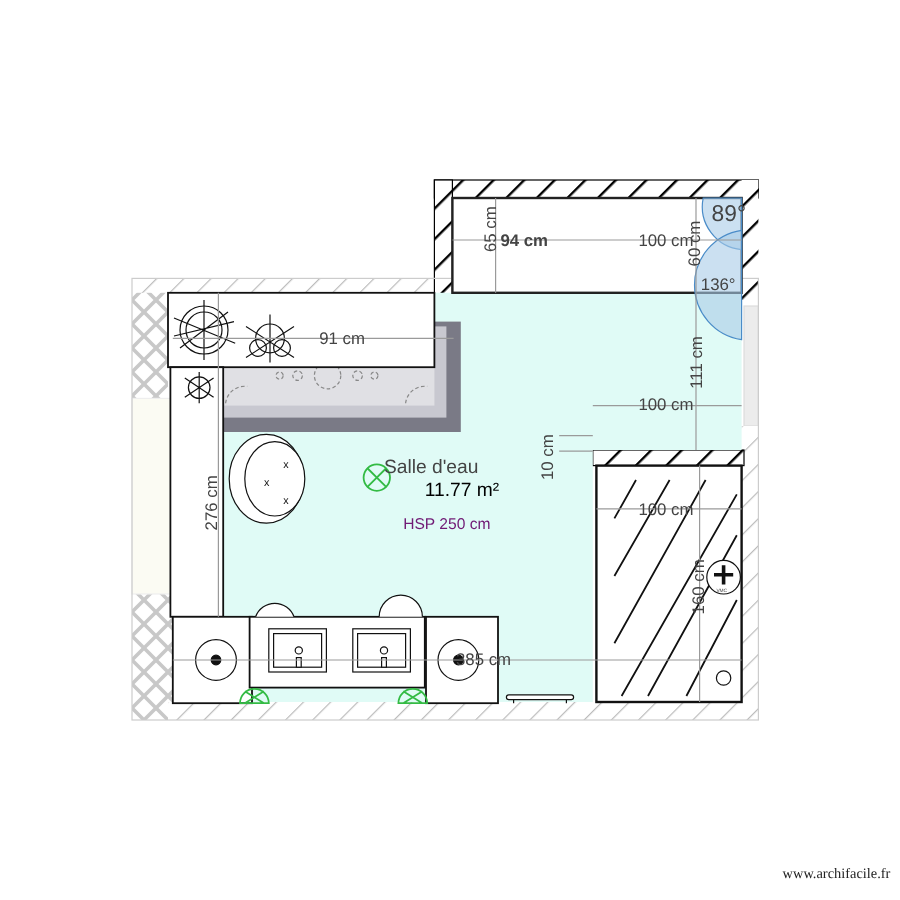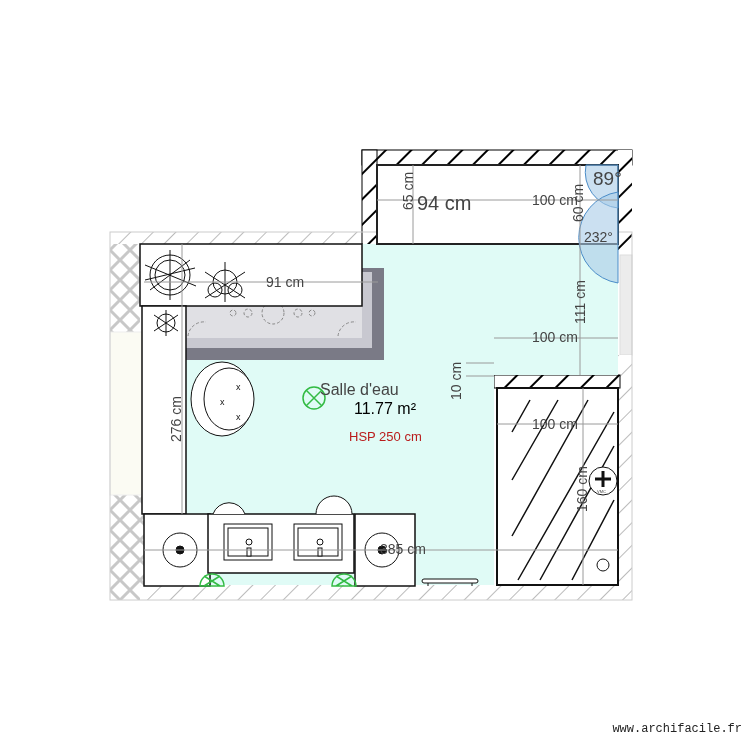--- a/index.html
+++ b/index.html
@@ -1,19 +1,19 @@
 <!DOCTYPE html>
 <html><head>
 <meta charset="utf-8">
 <style>
   html, body { margin:0; padding:0; background:#ffffff; }
   body { width:750px; height:750px; position:relative; overflow:hidden; font-family:"Liberation Sans", sans-serif; }
   #plan { position:absolute; left:0; top:0; width:750px; height:750px; }
   .lbl { position:absolute; font-family:"Liberation Sans", sans-serif; color:#444; white-space:nowrap; }
-  .watermark { position:absolute; right:8px; bottom:14px; font-family:Liberation Mono, monospace; font-size:12px; color:#222; }
+  .watermark { position:absolute; right:8px; bottom:14px; font-family:Liberation Serif, serif; font-size:12px; color:#222; }
 </style>
 </head>
 <body>
 
 <svg id="plan" viewBox="0 0 750 750" xmlns="http://www.w3.org/2000/svg">
   <defs>
     <pattern id="hatch" patternUnits="userSpaceOnUse" width="18" height="18" patternTransform="rotate(45)">
       <rect width="18" height="18" fill="#fff"></rect>
       <line x1="0" y1="0" x2="0" y2="18" stroke="#000" stroke-width="4"></line>
     </pattern>
@@ -152,34 +152,34 @@
     <line x1="497" y1="424" x2="618" y2="424"></line>
     <line x1="583" y1="388" x2="583" y2="585"></line>
     <line x1="144" y1="550" x2="618" y2="550"></line>
     <line x1="182" y1="244" x2="182" y2="514"></line>
     <line x1="144" y1="282" x2="378" y2="282"></line>
     <line x1="466" y1="363" x2="494" y2="363"></line>
     <line x1="466" y1="376" x2="494" y2="376"></line>
   </g>
 </svg>
 
-<span class="lbl" style="left:417px;top:192px;font-size:20px;">94 cm</span>
+<span class="lbl" style="left:417px;top:192px;font-size:14px;font-weight:bold;">94 cm</span>
 <span class="lbl" style="left:532px;top:192px;font-size:14px;">100 cm</span>
 <span class="lbl" style="left:400px;top:210px;font-size:14px;transform:rotate(-90deg);transform-origin:left top;">65 cm</span>
 <span class="lbl" style="left:570px;top:222px;font-size:14px;transform:rotate(-90deg);transform-origin:left top;">60 cm</span>
 <span class="lbl" style="left:593px;top:168px;font-size:19px;">89°</span>
-<span class="lbl" style="left:584px;top:229px;font-size:14px;">232°</span>
+<span class="lbl" style="left:584px;top:229px;font-size:14px;">136°</span>
 <span class="lbl" style="left:250px;top:274px;font-size:14px;margin-left:16px;">91 cm</span>
 <span class="lbl" style="left:572px;top:324px;font-size:14px;transform:rotate(-90deg);transform-origin:left top;">111 cm</span>
 <span class="lbl" style="left:532px;top:329px;font-size:14px;">100 cm</span>
 <span class="lbl" style="left:448px;top:400px;font-size:14px;transform:rotate(-90deg);transform-origin:left top;">10 cm</span>
 <span class="lbl" style="left:168px;top:442px;font-size:14px;transform:rotate(-90deg);transform-origin:left top;">276 cm</span>
 <span class="lbl" style="left:532px;top:416px;font-size:14px;">100 cm</span>
 <span class="lbl" style="left:574px;top:512px;font-size:14px;transform:rotate(-90deg);transform-origin:left top;">160 cm</span>
 <span class="lbl" style="left:358px;top:541px;font-size:14px;margin-left:22px;">385 cm</span>
 
 <span class="lbl" style="left:320px;top:381px;font-size:16px;color:#444;">Salle d'eau</span>
 <span class="lbl" style="left:354px;top:400px;font-size:16px;color:#000000;">11.77 m²</span>
-<span class="lbl" style="left:349px;top:429px;font-size:13px;color:#b91c1c;">HSP 250 cm</span>
+<span class="lbl" style="left:336px;top:429px;font-size:13px;color:#701a75;">HSP 250 cm</span>
 
 <span class="lbl" style="left:597px;top:489px;font-size:4px;">VMC</span>
 
 <span class="watermark">www.archifacile.fr</span>
 
 </body></html>

